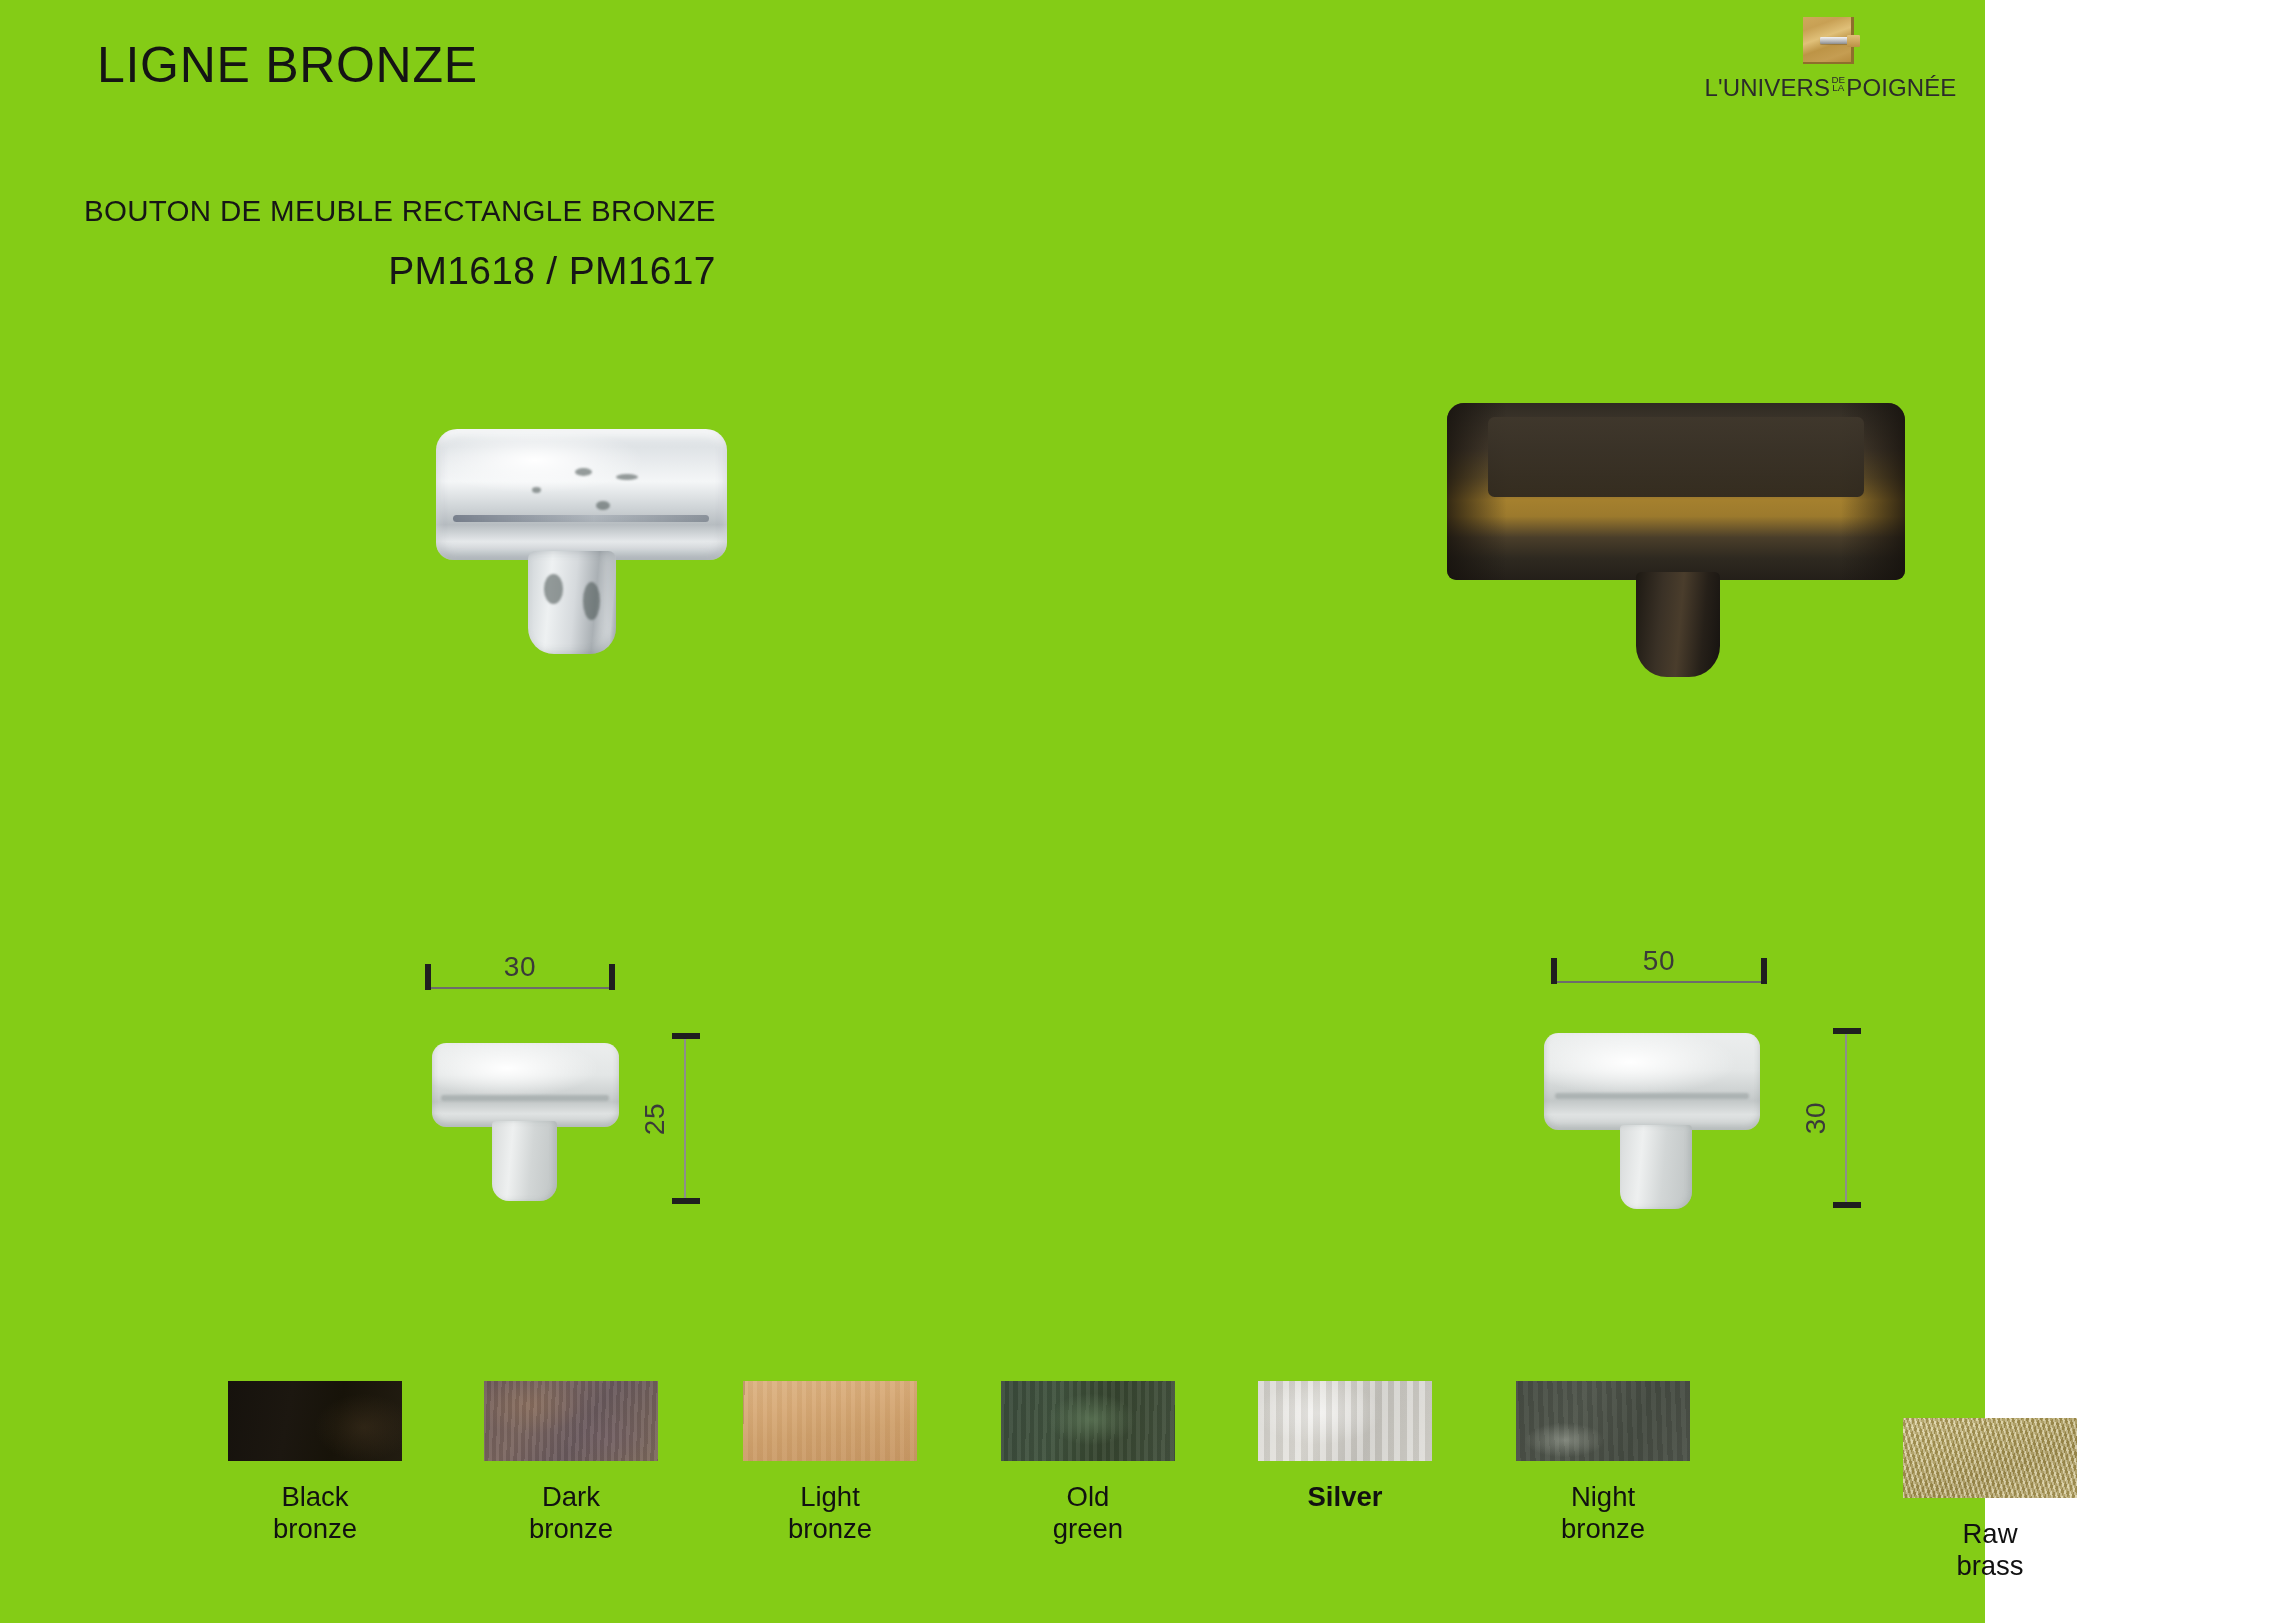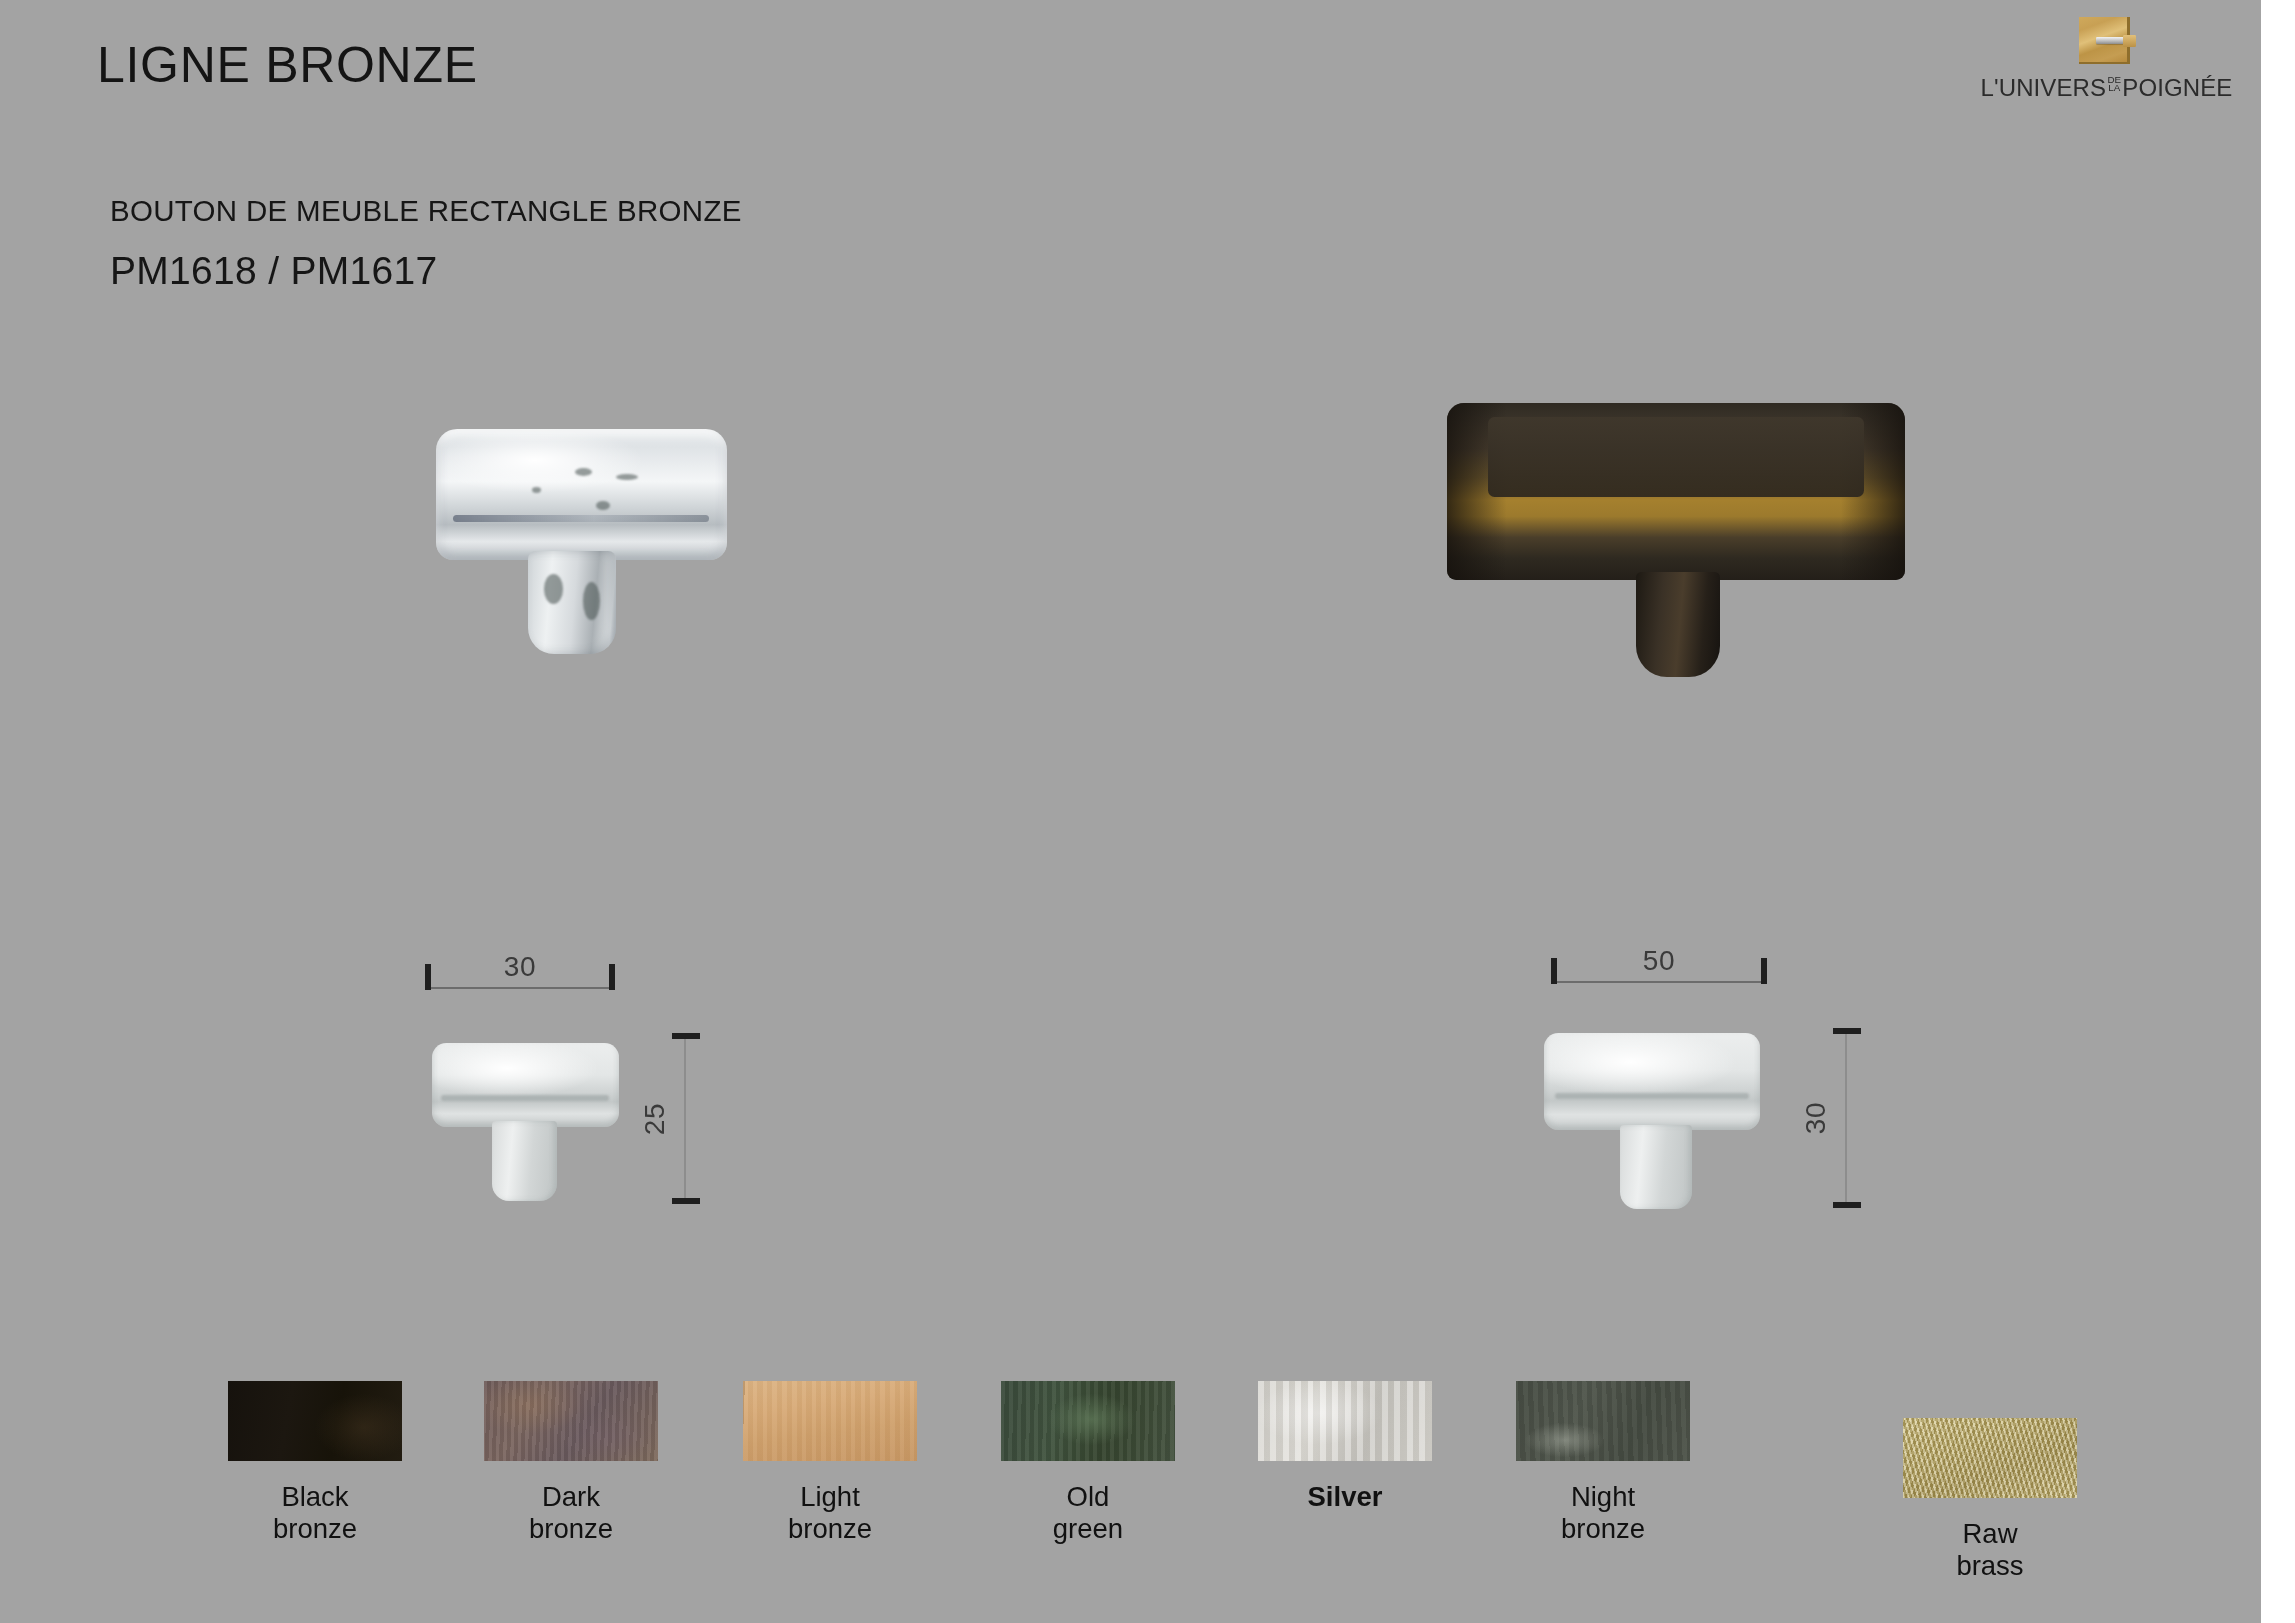--- a/index.html
+++ b/index.html
@@ -2,29 +2,29 @@
 <html style="font-size:10.5px"><head>
 <meta charset="utf-8">
 <style>
   * { box-sizing: border-box; margin: 0; padding: 0; }
   html, body {
     width: 2295px; height: 1623px;
     background: #ffffff;
     font-family: "Liberation Sans", sans-serif;
     overflow: hidden;
   }
-  .page { position: relative; width: 2261px; height: 1623px; background: #a3a3a3; }
+  .page { position: relative; width: 1985px; height: 1623px; background: #84cc16; }
 
   
   .page-title {
     position: absolute; left: 97px; top: 36px;
     font-size: 50px; font-weight: 400; letter-spacing: 0.7px;
     color: #141414; white-space: nowrap;
   }
-  .subtitle-block { position: absolute; left: 110px; top: 196px; }
+  .subtitle-block { position: absolute; left: 84px; top: 196px; text-align: right; }
   .subtitle-line-1 {
     font-size: 29.5px; font-weight: 400; color: #161616;
     letter-spacing: 0.3px; white-space: nowrap; line-height: 1.0;
   }
   .subtitle-line-2 {
     font-size: 39px; font-weight: 400; color: #161616;
     letter-spacing: 0.3px; white-space: nowrap; margin-top: 25px; line-height: 1.0;
   }
 
   

